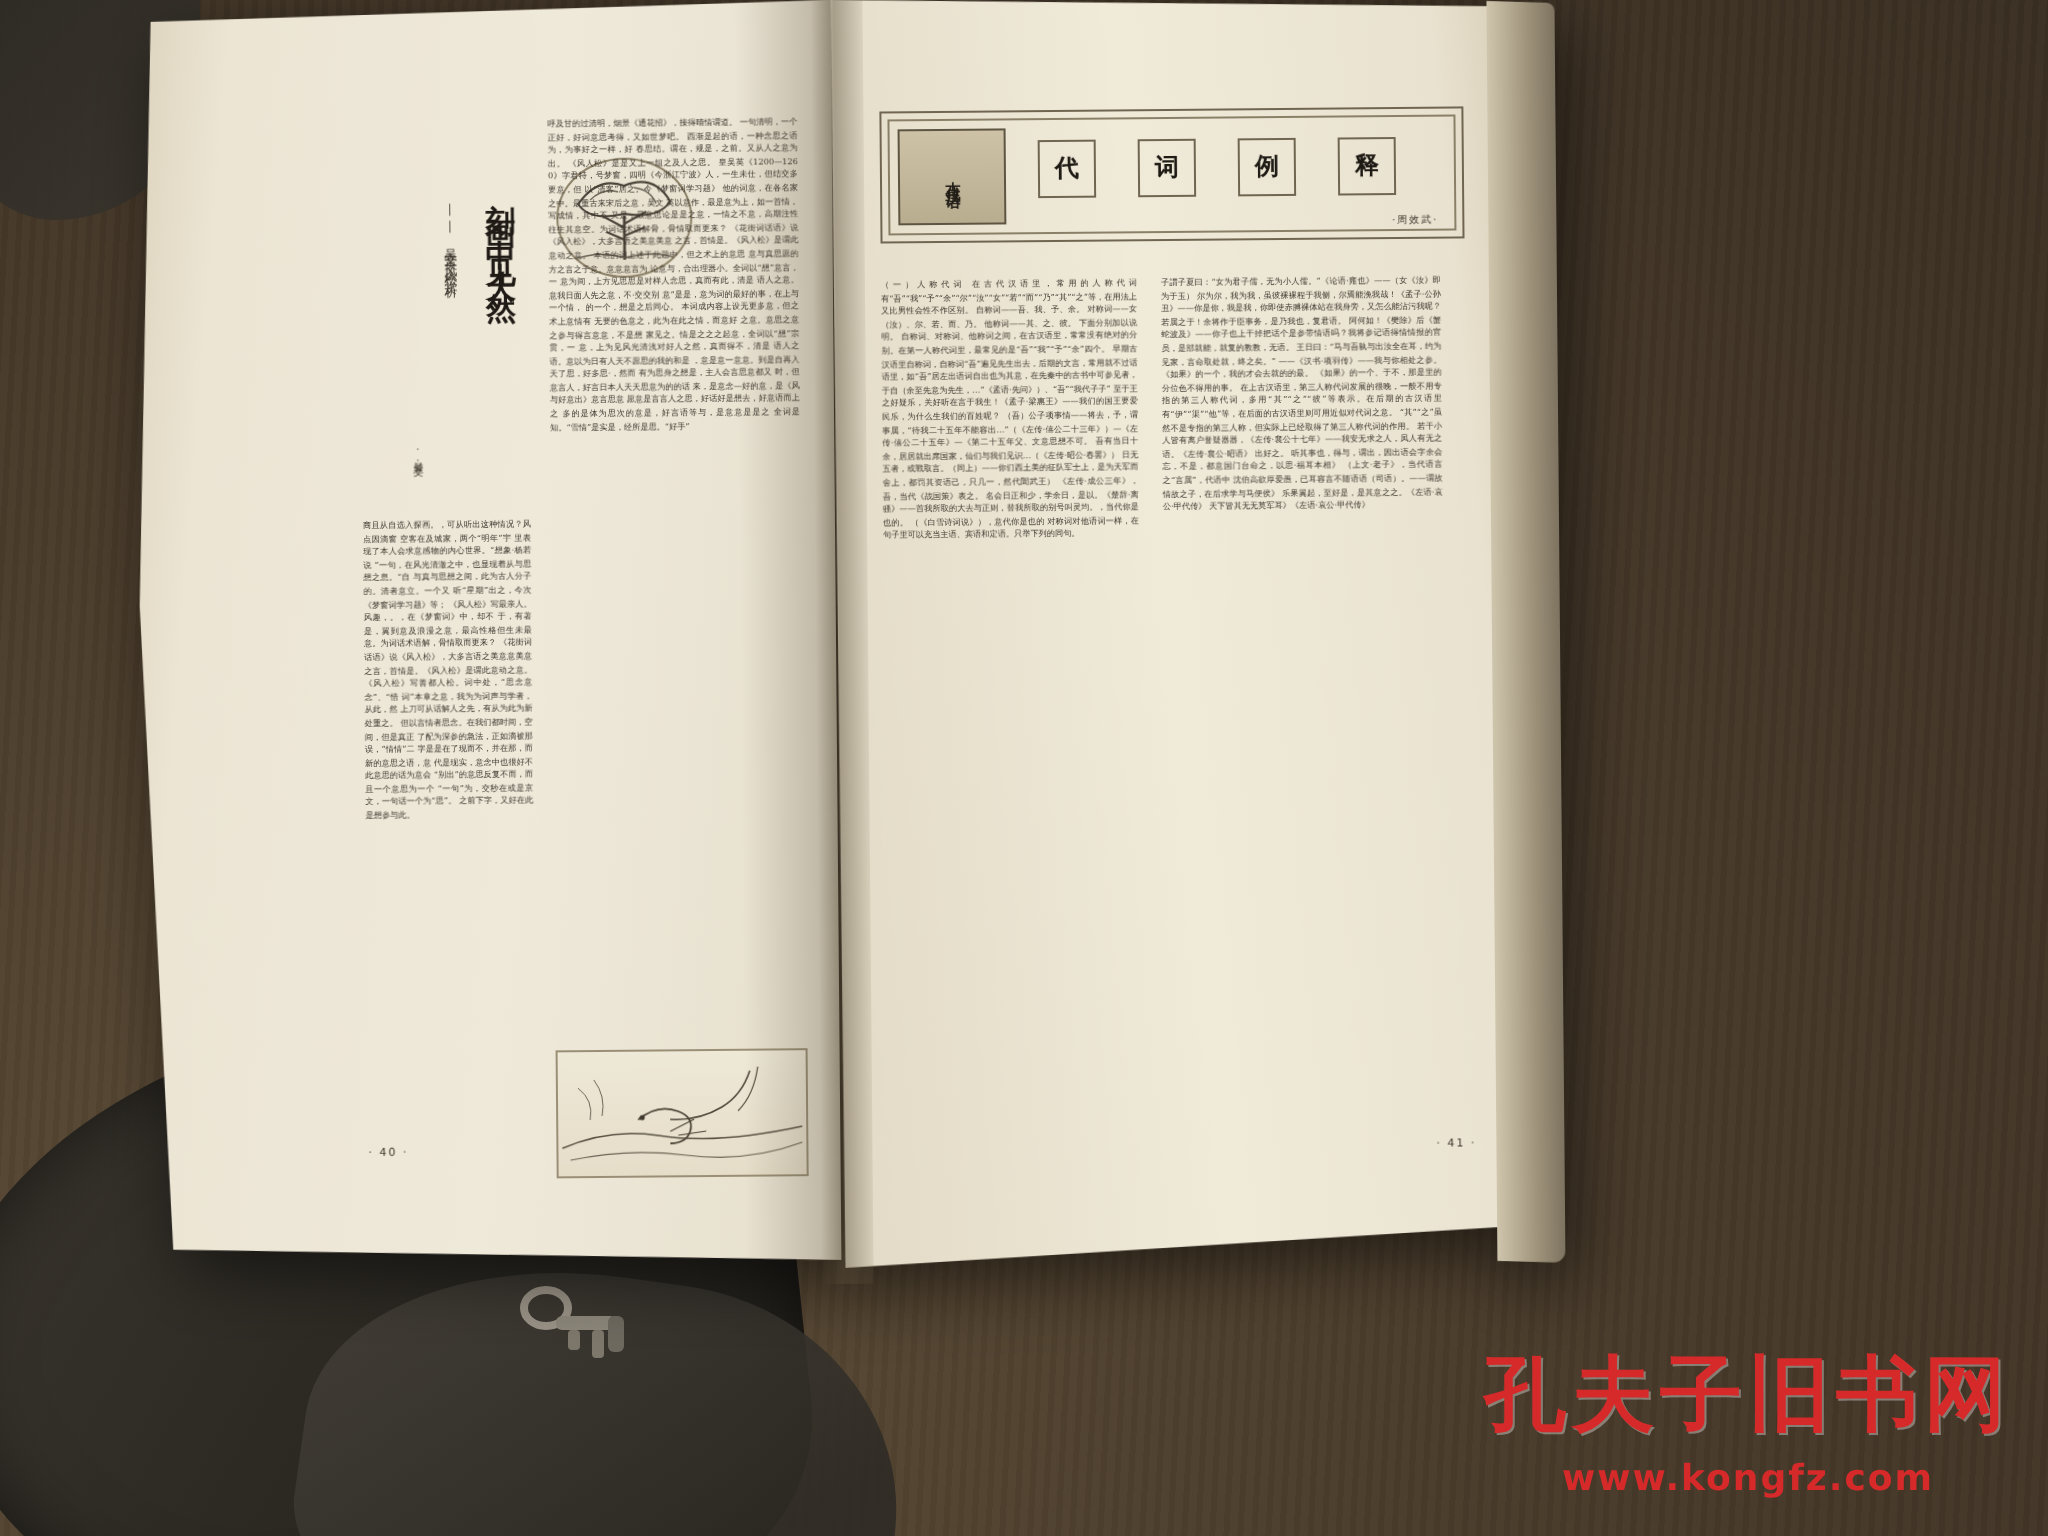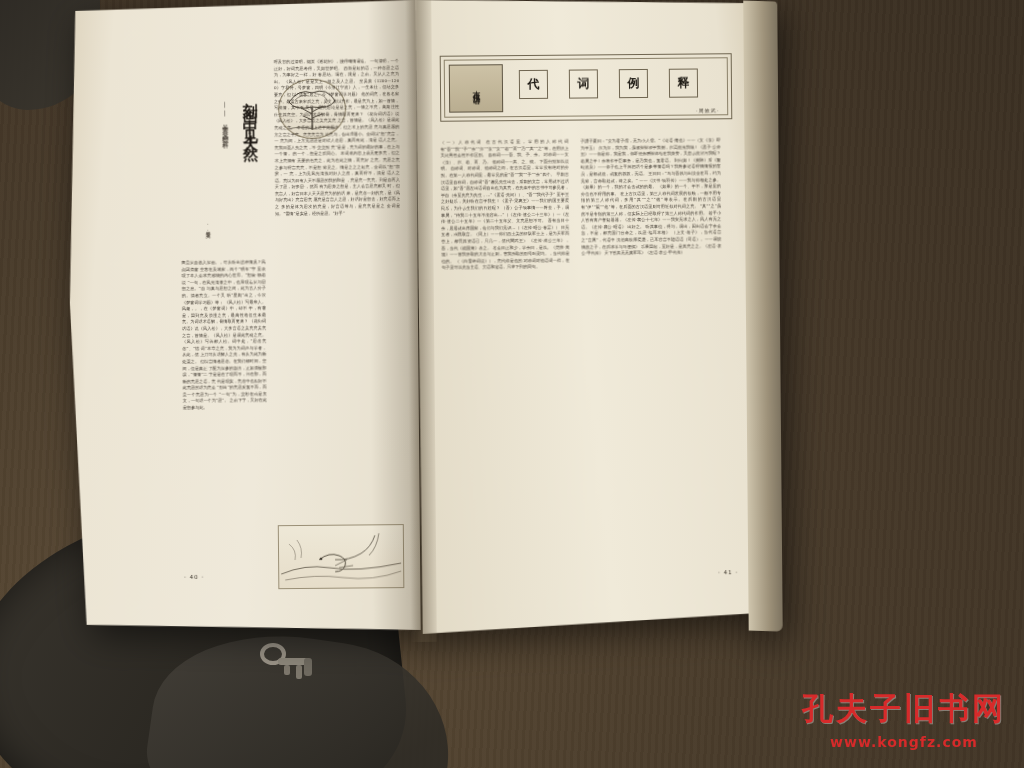--- a/index.html
+++ b/index.html
@@ -160,26 +160,26 @@
   #right-col-b{left:164px;top:140px;width:140px;height:430px;}
   #right-pagenum{
     position:absolute;right:20px;top:572px;font-size:5.5px;color:#3d362c;letter-spacing:1px;
   }
   
   #wm{
     position:absolute;right:18px;bottom:18px;text-align:center;
     font-family:"DejaVu Sans","Liberation Sans",sans-serif;
   }
   #wm .cn{
-    font-size:31px;font-weight:bold;color:#d62a2a;letter-spacing:3px;
+    font-size:41px;font-weight:bold;color:#d62a2a;letter-spacing:3px;
     text-shadow:1px 1px 0 rgba(255,255,255,.35);
     white-space:nowrap;
   }
   #wm .url{
-    margin-top:4px;font-size:14px;font-weight:bold;color:#d62a2a;letter-spacing:1px;
+    margin-top:4px;font-size:18px;font-weight:bold;color:#d62a2a;letter-spacing:1px;
   }
 </style>
 </head>
 <body>
 
 <div id="desk">
   <div id="desk-grain"></div>
   <div id="cloth-top"></div>
   <div id="cloth"></div>
   <div id="cloth2"></div>

